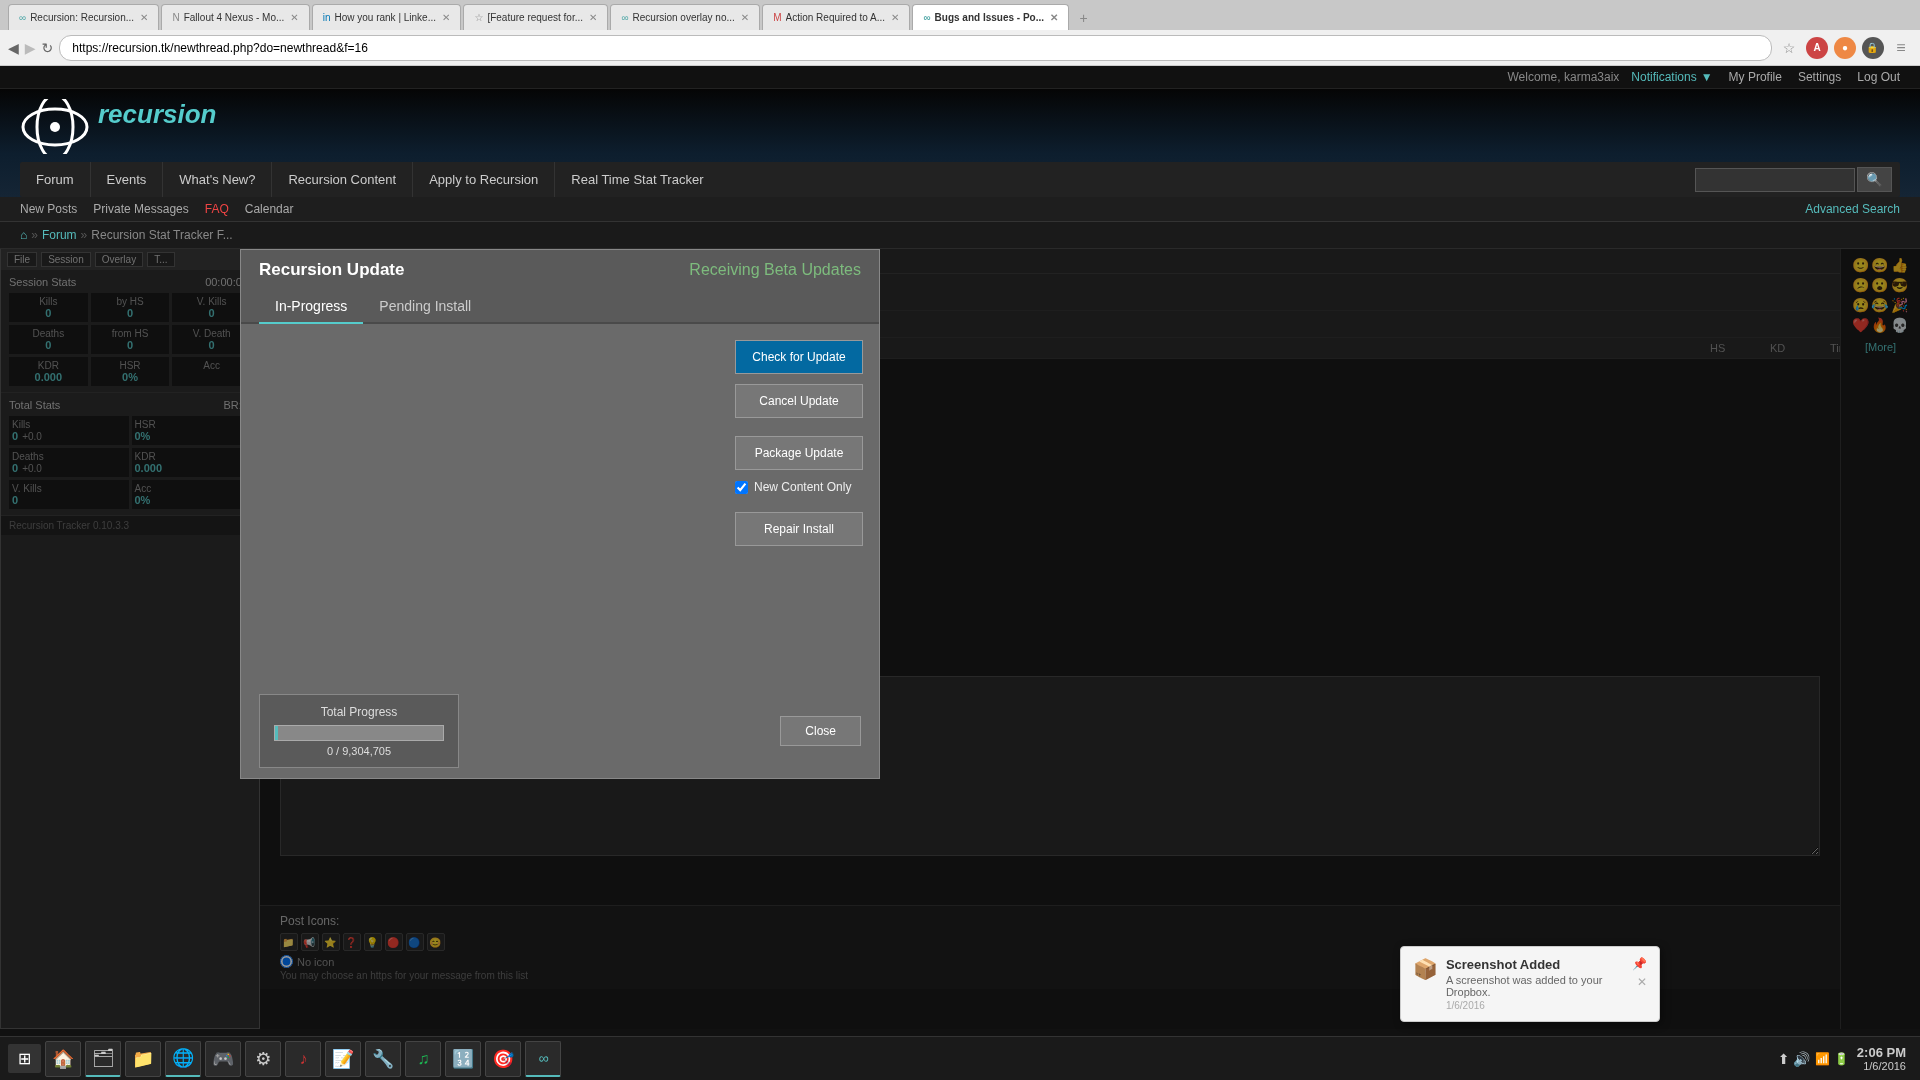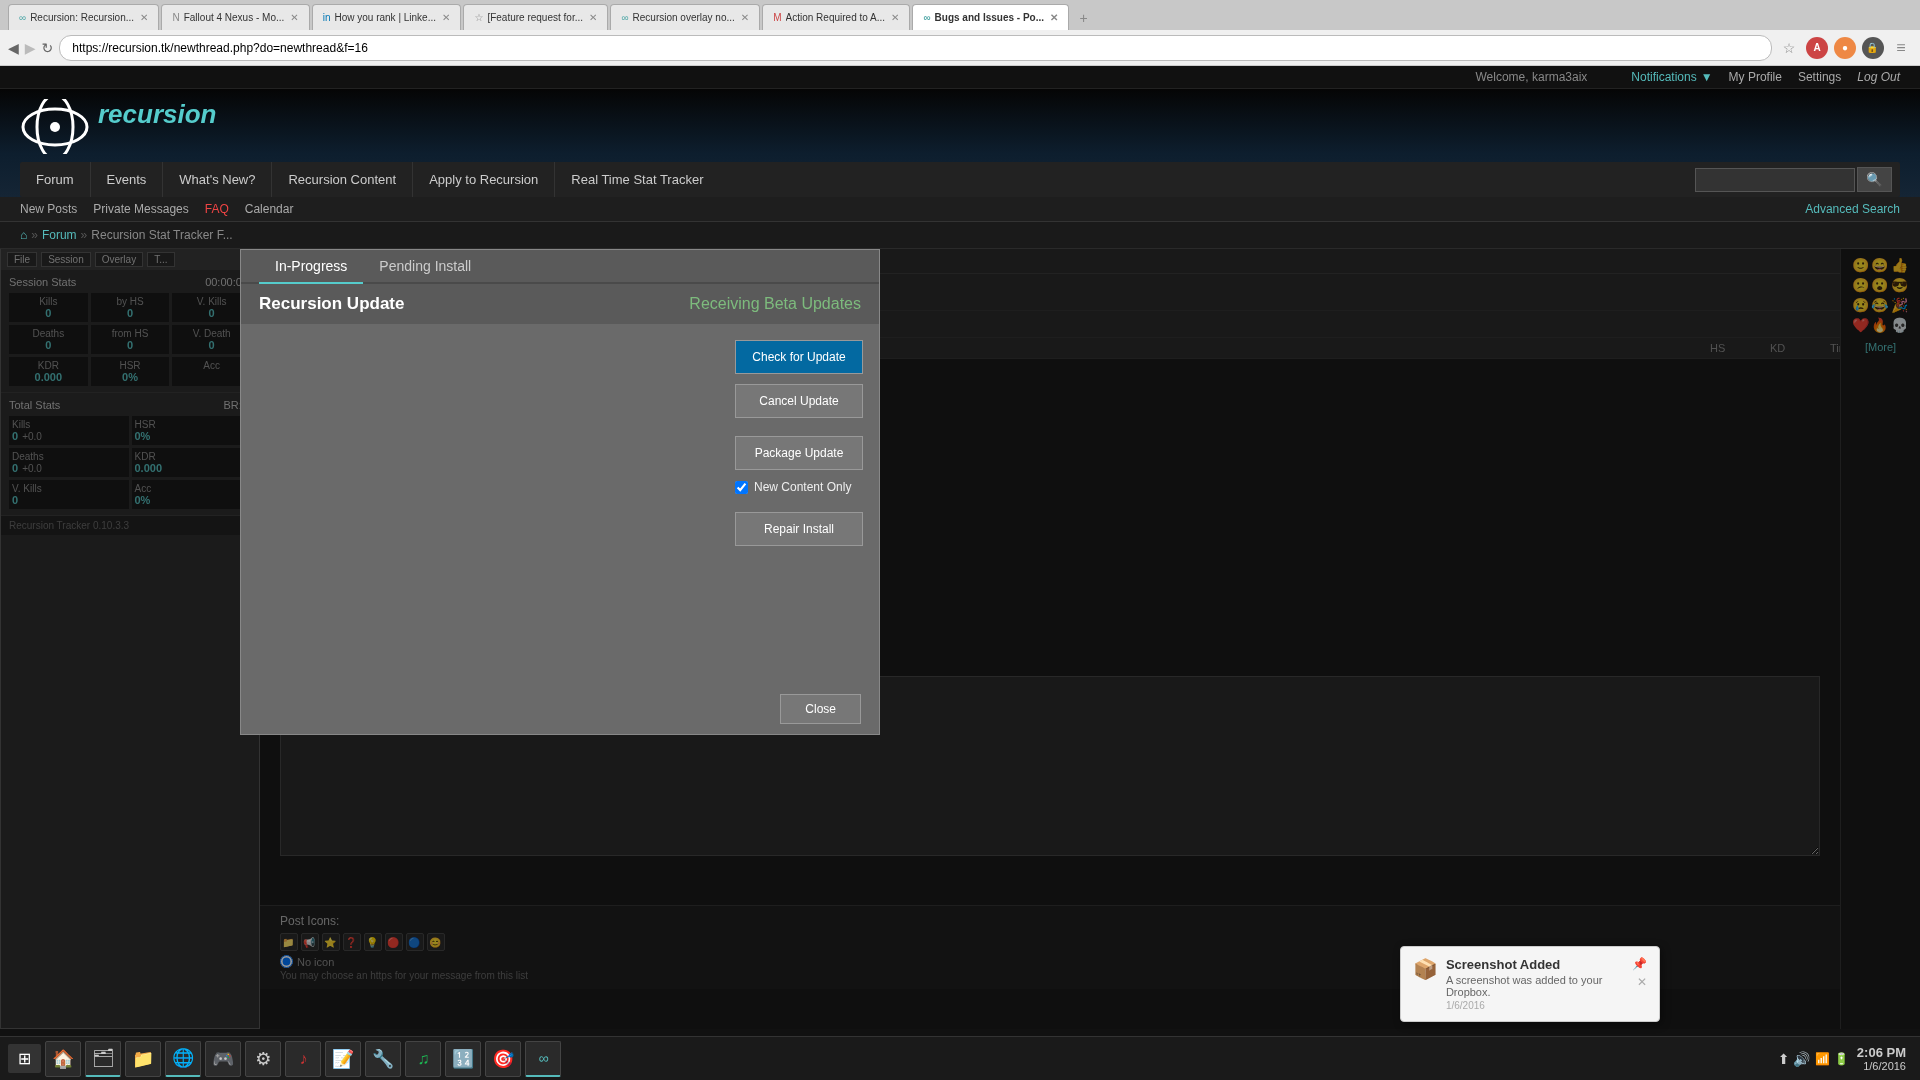--- a/index.html
+++ b/index.html
@@ -58,25 +58,25 @@
     <div style="width:22px;height:22px;background:#e84;border-radius:50%;display:flex;align-items:center;justify-content:center;color:#fff;font-size:10px;cursor:pointer;">●</div>
     <div style="width:22px;height:22px;background:#555;border-radius:50%;display:flex;align-items:center;justify-content:center;color:#fff;font-size:10px;cursor:pointer;">🔒</div>
     <div style="width:22px;height:22px;display:flex;align-items:center;justify-content:center;color:#888;font-size:16px;cursor:pointer;">≡</div>
   </div>
 </div>
 
 <div style="background:#111; height: calc(1080px - 110px); overflow:hidden; position:relative;">
 
   <div style="background:#111; display:flex; justify-content:flex-end; align-items:center; padding:4px 20px; border-bottom:1px solid #222; font-size:12px; color:#888;">
     <span style="margin-right:12px;">Welcome, karma3aix</span>
-    <span style="color:#5bb; cursor:pointer; margin-right:4px;margin-left:32px;">Notifications</span>
+    <span style="color:#5bb; cursor:pointer; margin-right:4px;">Notifications</span>
     <span style="color:#5bb; cursor:pointer; margin-right:16px;">▼</span>
     <span style="color:#aaa; cursor:pointer; margin-right:16px;">My Profile</span>
     <span style="color:#aaa; cursor:pointer; margin-right:16px;">Settings</span>
-    <span style="color:#aaa; cursor:pointer;font-style:italic;">Log Out</span>
+    <span style="color:#aaa; cursor:pointer;">Log Out</span>
   </div>
 
   <div style="background: linear-gradient(180deg, #050505 0%, #0d1e2e 60%, #152535 100%); padding: 10px 20px 0 20px;">
 
     <div style="display:flex; margin-bottom: 8px;">
       <div style="width:70px; height:55px; display:flex; align-items:center; justify-content:center; margin-right:8px;">
         <svg width="70" height="55" viewBox="0 0 70 55">
           <ellipse cx="35" cy="28" rx="32" ry="18" fill="none" stroke="white" stroke-width="3"></ellipse>
           <ellipse cx="35" cy="28" rx="18" ry="32" fill="none" stroke="white" stroke-width="3"></ellipse>
           <circle cx="35" cy="28" r="5" fill="white"></circle>
@@ -299,47 +299,54 @@
 
       <div style="position:absolute; top:120px; left:20px; right:100px; font-size:12px; color:#ccc; background:#1a1a1a; padding:8px;">
         <span style="color:#bbb;">wanted to try. When I relaunched both, I was</span>
       </div>
     </div>
 
     <div style="position:absolute; top:0; left:0; right:0; bottom:0; background:rgba(0,0,0,0.4); z-index:10;"></div>
 
     <div style="position:absolute; top:0; left:240px; width:640px; background:#5a5a5a; border:1px solid #888; z-index:20;">
 
+      <div style="background:#5a5a5a; display:flex; justify-content:space-between; align-items:center; padding:10px 18px;">
+        <span style="color:#fff; font-size:17px; font-weight:bold;">Recursion Update</span>
+        <span style="color:#7dbb7d; font-size:16px;">Receiving Beta Updates</span>
+      </div>
+
       <div style="background:#5a5a5a; display:flex; padding:0 18px; border-bottom:2px solid #4a4a4a;">
         <span style="padding:8px 16px; color:#fff; font-size:14px; cursor:pointer; border-bottom:2px solid #5cc; margin-bottom:-2px;">In-Progress</span>
         <span style="padding:8px 16px; color:#ccc; font-size:14px; cursor:pointer;">Pending Install</span>
-      </div>
-
-      <div style="background:#5a5a5a; display:flex; justify-content:space-between; align-items:center; padding:10px 18px;">
-        <span style="color:#fff; font-size:17px; font-weight:bold;">Recursion Update</span>
-        <span style="color:#7dbb7d; font-size:16px;">Receiving Beta Updates</span>
       </div>
 
       <div style="background:#6a6a6a; display:flex; min-height:360px;">
 
         <div style="flex:1; padding:16px; background:#6a6a6a;"></div>
 
         <div style="width:160px; padding:16px; display:flex; flex-direction:column; gap:10px; background:#6a6a6a;">
           <button style="background:#0369a1; border:1px solid #999; color:#fff; padding:9px 14px; cursor:pointer; font-size:12px; width:100%;">Check for Update</button>
           <button style="background:#777; border:1px solid #999; color:#fff; padding:9px 14px; cursor:pointer; font-size:12px; width:100%;">Cancel Update</button>
           <button style="background:#777; border:1px solid #999; color:#fff; padding:9px 14px; cursor:pointer; font-size:12px; width:100%; margin-top:8px;">Package Update</button>
           <label style="display:flex; align-items:center; gap:6px; font-size:12px; color:#eee; cursor:pointer;">
             <input type="checkbox" checked="" style="">
             <span>New Content Only</span>
           </label>
           <button style="background:#777; border:1px solid #999; color:#fff; padding:9px 14px; cursor:pointer; font-size:12px; width:100%; margin-top:8px;">Repair Install</button>
         </div>
       </div>
 
       <div style="background:#6a6a6a; padding:10px 18px; display:flex; align-items:center;">
+        <div style="background:#5a5a5a; border:1px solid #888; padding:10px 14px; width:200px;">
+          <div style="color:#ddd; font-size:12px; text-align:center; margin-bottom:6px;">Total Progress</div>
+          <div style="background:#888; height:16px; width:100%; border:1px solid #aaa; position:relative;">
+            <div style="background:#5bb; height:100%; width:2%;"></div>
+          </div>
+          <div style="color:#ddd; font-size:11px; text-align:center; margin-top:4px;">0 / 9,304,705</div>
+        </div>
         <div style="flex:1;"></div>
         <button style="background:#777; border:1px solid #999; color:#fff; padding:7px 24px; cursor:pointer; font-size:12px;">Close</button>
       </div>
     </div>
 
   </div>
 </div>
 
 <div style="position:fixed; bottom:58px; right:260px; background:#f5f5f5; border:1px solid #ccc; border-radius:4px; padding:10px 12px; width:260px; display:flex; align-items:flex-start; gap:8px; z-index:500; box-shadow:2px 2px 8px rgba(0,0,0,0.4);">
   <div style="font-size:20px; color:#007ee5; flex-shrink:0;">📦</div>

